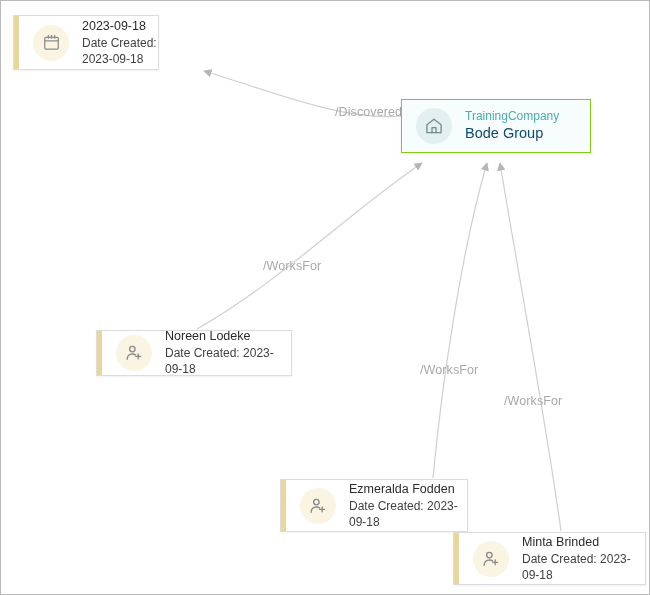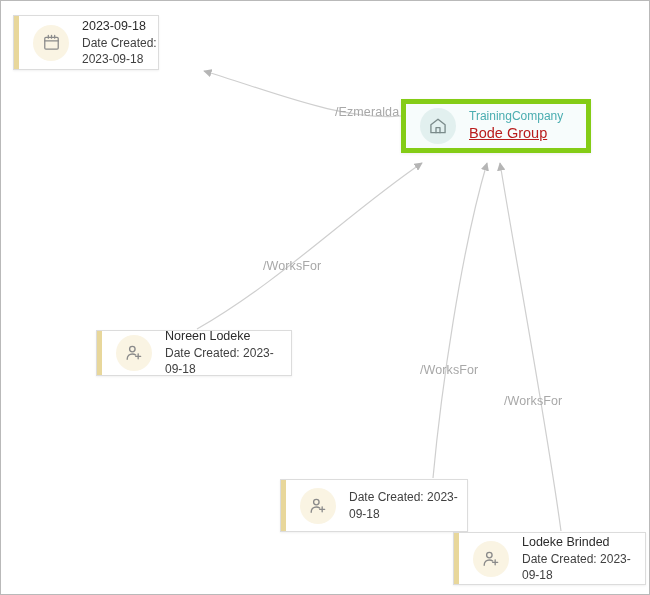--- a/index.html
+++ b/index.html
@@ -44,21 +44,21 @@
     box-sizing: border-box;
     box-shadow: 0 1px 2px rgba(0,0,0,0.06);
   }
   .node .accent {
     width: 5px;
     align-self: stretch;
     background: #e8d79b;
     flex: 0 0 5px;
   }
   .node.selected {
-    border: 5px solid #84cc16;
+    border: 1px solid #84cc16;
     background: #f7fcfc;
     box-shadow: 0 1px 3px rgba(0,0,0,0.07);
   }
   .node.selected .accent {
     background: #7ec4c2;
     width: 0;
     flex: 0 0 0;
   }
   .icon-circle {
     width: 36px;
@@ -88,22 +88,21 @@
   .node-sub {
     font-size: 12px;
     color: #404040;
   }
   .node.selected .node-title {
     font-size: 12px;
     color: #4aadb0;
   }
   .node.selected .node-sub {
     font-size: 14.5px;
-    color: #b91c1c;
-    text-decoration: underline;
+    color: #0c4a6e;
   }
   .icon-circle svg { display: block; }
 </style>
 </head>
 <body>
 
 <div id="canvas">
 
   <svg id="edge-layer" viewBox="0 0 648 593" xmlns="http://www.w3.org/2000/svg">
     <defs>
@@ -114,21 +113,21 @@
 
     <path d="M 400 115 C 340 120, 270 90, 203 70" fill="none" stroke="#cfcfcf" stroke-width="1.2" marker-end="url(#arrow)"></path>
 
     <path d="M 196 328 C 280 280, 350 210, 421 162" fill="none" stroke="#cfcfcf" stroke-width="1.2" marker-end="url(#arrow)"></path>
 
     <path d="M 432 477 C 440 390, 460 250, 486 162" fill="none" stroke="#cfcfcf" stroke-width="1.2" marker-end="url(#arrow)"></path>
 
     <path d="M 560 530 C 545 420, 515 260, 499 162" fill="none" stroke="#cfcfcf" stroke-width="1.2" marker-end="url(#arrow)"></path>
   </svg>
 
-  <div class="edge-label" style="left:334px; top:104px;">/Ezmeralda</div>
+  <div class="edge-label" style="left:334px; top:104px;">/Discovered</div>
   <div class="edge-label" style="left:262px; top:258px;">/WorksFor</div>
   <div class="edge-label" style="left:419px; top:362px;">/WorksFor</div>
   <div class="edge-label" style="left:503px; top:393px;">/WorksFor</div>
 
   <div class="node" style="left:12px; top:14px; width:146px; height:55px;">
     <div class="accent"></div>
     <div class="icon-circle">
       <svg width="19" height="19" viewBox="0 0 24 24" fill="none" stroke="#8a8a8a" stroke-width="1.6" stroke-linecap="round">
         <rect x="3.5" y="5.5" width="17" height="15" rx="1.5"></rect>
         <line x1="3.5" y1="10" x2="20.5" y2="10"></line>
@@ -177,33 +176,34 @@
     <div class="accent"></div>
     <div class="icon-circle">
       <svg width="20" height="20" viewBox="0 0 24 24" fill="none" stroke="#8a8a8a" stroke-width="1.6" stroke-linecap="round" stroke-linejoin="round">
         <circle cx="10" cy="7.3" r="3.3"></circle>
         <path d="M3.8 19.5 C3.8 15.4 6.6 13.2 10 13.2 C11.6 13.2 13 13.7 14 14.5"></path>
         <line x1="17" y1="13" x2="17" y2="19"></line>
         <line x1="14" y1="16" x2="20" y2="16"></line>
       </svg>
     </div>
     <div class="node-text">
+      <div class="node-title">Ezmeralda Fodden</div>
       <div class="node-sub">Date Created: 2023-09-18</div>
     </div>
   </div>
 
   <div class="node" style="left:452px; top:531px; width:193px; height:53px;">
     <div class="accent"></div>
     <div class="icon-circle">
       <svg width="20" height="20" viewBox="0 0 24 24" fill="none" stroke="#8a8a8a" stroke-width="1.6" stroke-linecap="round" stroke-linejoin="round">
         <circle cx="10" cy="7.3" r="3.3"></circle>
         <path d="M3.8 19.5 C3.8 15.4 6.6 13.2 10 13.2 C11.6 13.2 13 13.7 14 14.5"></path>
         <line x1="17" y1="13" x2="17" y2="19"></line>
         <line x1="14" y1="16" x2="20" y2="16"></line>
       </svg>
     </div>
     <div class="node-text">
-      <div class="node-title">Lodeke Brinded</div>
+      <div class="node-title">Minta Brinded</div>
       <div class="node-sub">Date Created: 2023-09-18</div>
     </div>
   </div>
 
 </div>
 
 </body></html>

